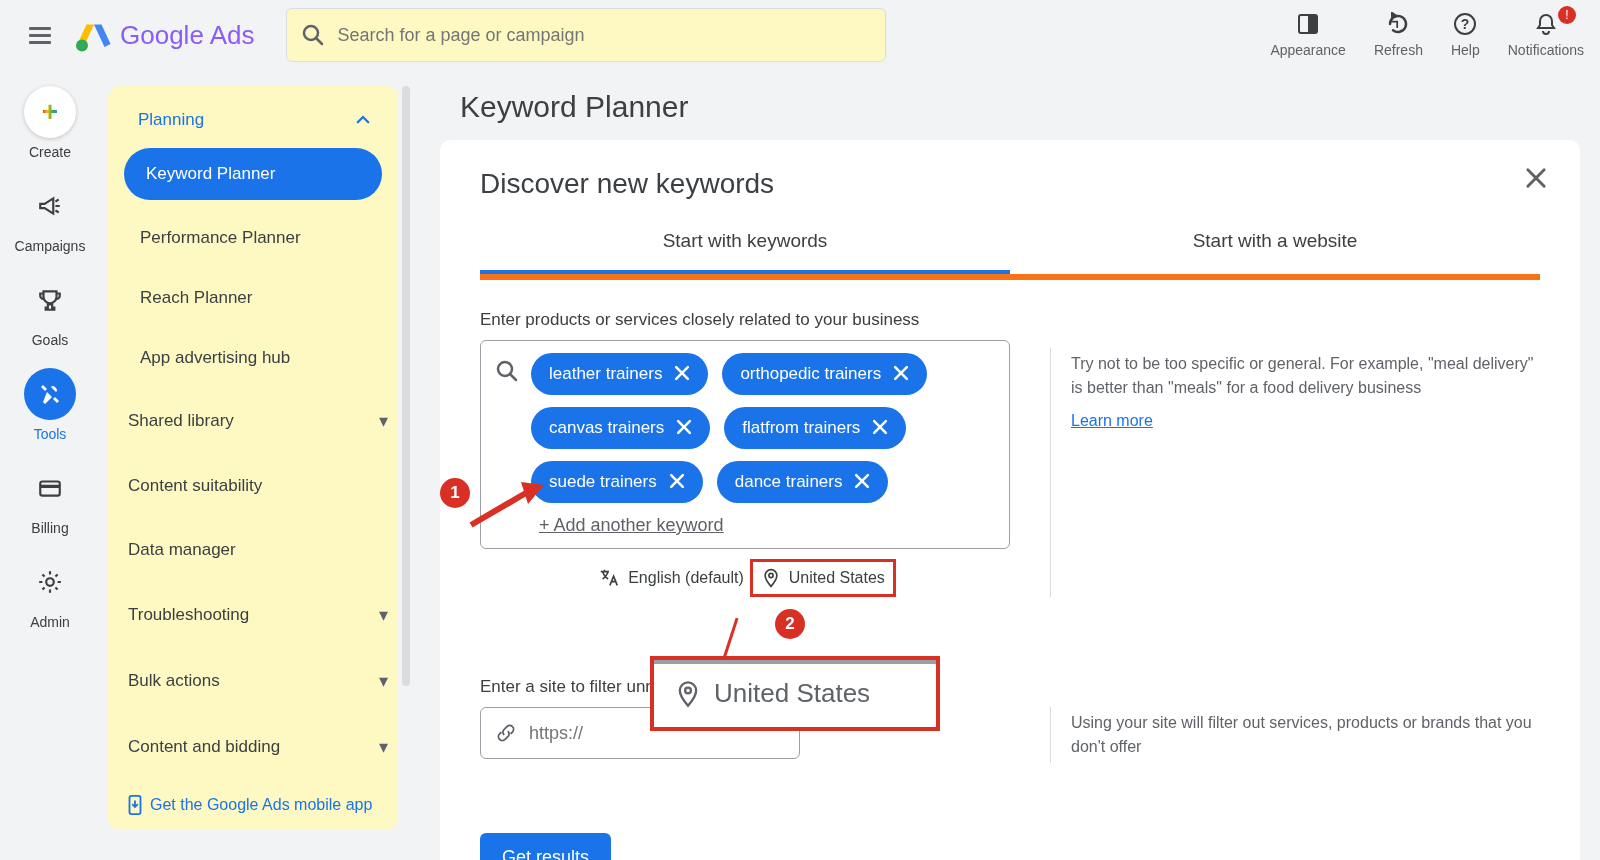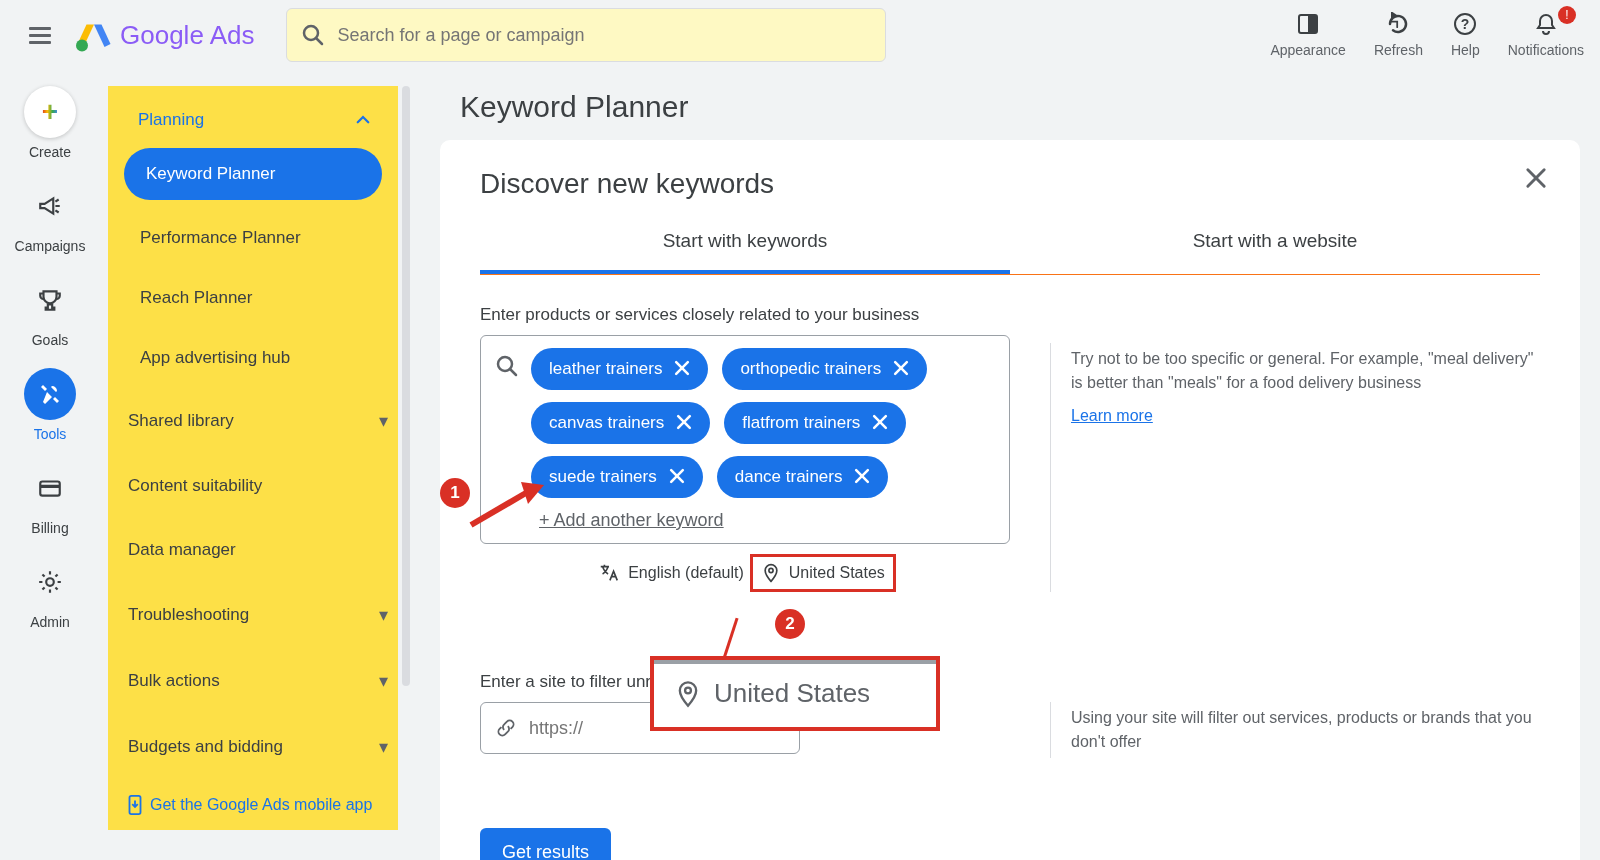--- a/index.html
+++ b/index.html
@@ -85,21 +85,21 @@
   .plus {
     font-weight:bold; font-size:28px;
     background: linear-gradient(90deg,#d93025,#fbbc04,#34a853,#4285f4);
     -webkit-background-clip: text;
     color: transparent;
   }
 
   
   .side-panel {
     position:absolute; left:108px; top:86px; width:290px;
-    background:#fde047; border-radius:0;
+    background:#fef9c3; border-radius:12px;
     box-shadow:0 0 0 rgba(0,0,0,0);
   }
   .side-panel-inner { padding: 10px 10px 0 10px;}
   .panel-section-title {
     display:flex; align-items:center; justify-content:space-between;
     padding: 14px 16px 18px 20px;
     font-size:17px; color:#1a73e8; font-weight:500;
   }
   .panel-pill {
     background:#1a73e8; color:#fff; border-radius:28px;
@@ -131,21 +131,21 @@
   .main {
     position:absolute; left:440px; top:80px; right:20px; bottom:0;
   }
   .page-title { font-size:30px; color:#3c4043; margin: 10px 20px 16px 20px;}
   .card {
     background:#fff; border-radius:10px; padding: 20px 40px 40px 40px;
     position:relative; height: 730px;
   }
   .card-title { font-size:28px; color:#3c4043; margin: 8px 0 16px 0;}
   .close-x { position:absolute; right:28px; top:24px; cursor:pointer; width:30px; height:30px;}
-  .tabs { display:flex; border-bottom:1px solid #f97316; margin: 4px 0 30px 0;}
+  .tabs { display:flex; border-bottom:6px solid #f97316; margin: 4px 0 30px 0;}
   .tab {
     flex:1; text-align:center; padding: 14px 0 18px 0; font-size:19px; color:#3c4043;
     cursor:pointer;
   }
   .tab.active { border-bottom:4px solid #1a73e8; }
 
   .section-row { display:flex; gap: 40px; }
   .section-left { width: 530px;}
   .section-right { flex:1; font-size:16px; color:#5f6368; border-left:1px solid #dadce0; padding:4px 0 4px 20px;}
   .section-right a { color:#1a73e8; text-decoration:underline;}
@@ -365,21 +365,21 @@
   </div>
   <div class="panel-row">
     <span>Troubleshooting</span>
     <span class="chev">▾</span>
   </div>
   <div class="panel-row">
     <span>Bulk actions</span>
     <span class="chev">▾</span>
   </div>
   <div class="panel-row">
-    <span>Budgets and bidding</span>
+    <span>Content and bidding</span>
     <span class="chev">▾</span>
   </div>
   <div class="mobile-app-row">
     <svg width="22" height="22" viewBox="0 0 24 24">
       <rect x="6" y="2" width="12" height="20" rx="2" fill="none" stroke="#1a73e8" stroke-width="2"></rect>
       <path d="M12 7 v7 M9 11 l3 3 l3 -3" fill="none" stroke="#1a73e8" stroke-width="2"></path>
     </svg>
     <span>Get the Google Ads mobile app</span>
   </div>
 </div>

